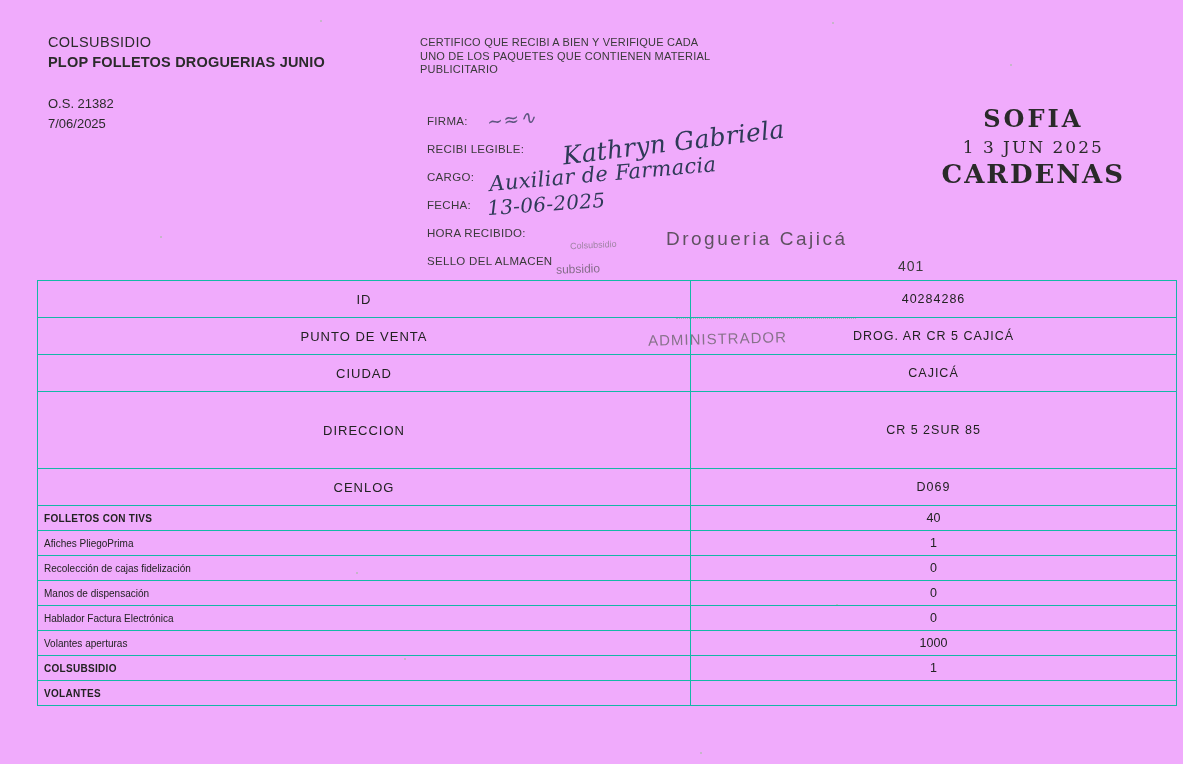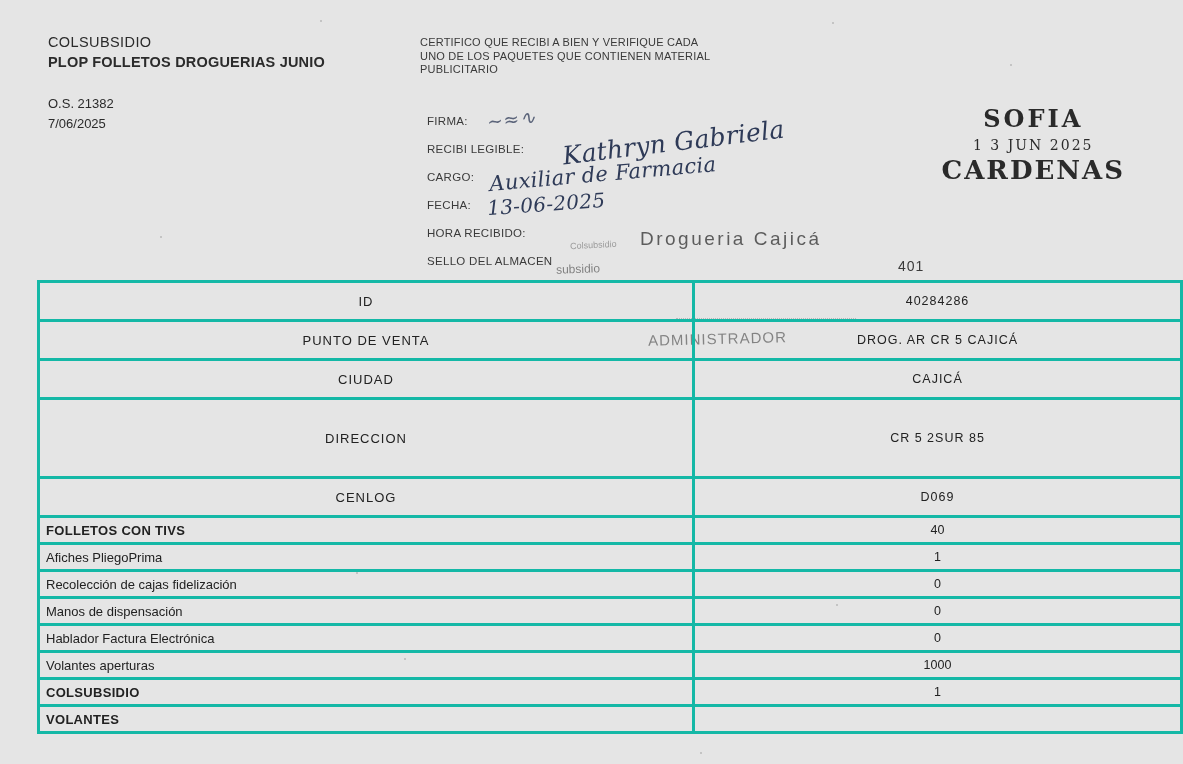--- a/index.html
+++ b/index.html
@@ -12,21 +12,21 @@
     height: 764px;
     font-family: "Liberation Sans", sans-serif;
     color: #1a1a1a;
     position: relative;
     overflow: hidden;
   }
   .page {
     position: relative;
     width: 1183px;
     height: 764px;
-    background: #e5e5e5;
+    background: #f0abfc;
   }
   
   .speck {
     position: absolute;
     background: #b9b9b9;
     width: 2px;
     height: 2px;
     border-radius: 50%;
   }
 
@@ -90,21 +90,21 @@
   }
 
   
   .hand.sig  { left: 60px;  top: -4px;  font-size: 19px; transform: rotate(-6deg); opacity: .75; }
   .hand.nom  { left: 135px; top: -12px; font-size: 25px; transform: rotate(-7deg); }
   .hand.car  { left: 62px;  top: -6px;  font-size: 21px; transform: rotate(-5deg); }
   .hand.fec  { left: 60px;  top: -4px;  font-size: 20px; transform: rotate(-4deg); }
 
   .stamp-drog {
     position: absolute;
-    left: 640px;
+    left: 666px;
     top: 228px;
     font-size: 19px;
     letter-spacing: 2.5px;
     color: #3b3b3b;
     font-family: "Liberation Sans", sans-serif;
     opacity: .8;
   }
   .stamp-sub {
     position: absolute;
     left: 556px;
@@ -150,55 +150,55 @@
     text-align: center;
     color: #2a2a2a;
     font-family: "DejaVu Serif", serif;
   }
   .stamp-right .s1 {
     font-size: 24px;
     letter-spacing: 3px;
     font-weight: bold;
   }
   .stamp-right .s2 {
-    font-size: 14px;
+    font-size: 17px;
     letter-spacing: 2px;
     margin: 4px 0 2px 0;
   }
   .stamp-right .s3 {
     font-size: 26px;
     letter-spacing: 2px;
     font-weight: bold;
   }
 
   
   .tbl {
     position: absolute;
     left: 37px;
     top: 280px;
     width: 1113px;
     border-collapse: collapse;
     table-layout: fixed;
   }
   .tbl td {
-    border: 3px solid #14b8a6;
+    border: 1px solid #14b8a6;
     font-size: 12.5px;
     color: #222;
     padding: 0 6px;
   }
   .tbl .c-label { width: 640px; }
   .tbl .c-value { width: 473px; }
 
   .tbl tr.big td { height: 36px; text-align: center; letter-spacing: 1px; }
   .tbl tr.big.tall td { height: 76px; }
   .tbl tr.big td.c-label { font-size: 13px; }
   .tbl tr.big td.c-value { font-size: 12.5px; }
 
   .tbl tr.small td { height: 24px; }
-  .tbl tr.small td.c-label { text-align: left; font-size: 13px; }
+  .tbl tr.small td.c-label { text-align: left; font-size: 10px; }
   .tbl tr.small td.c-value { text-align: center; font-size: 12.5px; }
 
   .tbl tr.small td.c-label.bold { font-weight: bold; letter-spacing: .3px; }
 </style>
 </head>
 <body>
 
 <div class="page">
 
   <div class="speck" style="left:320px;top:20px;"></div>

